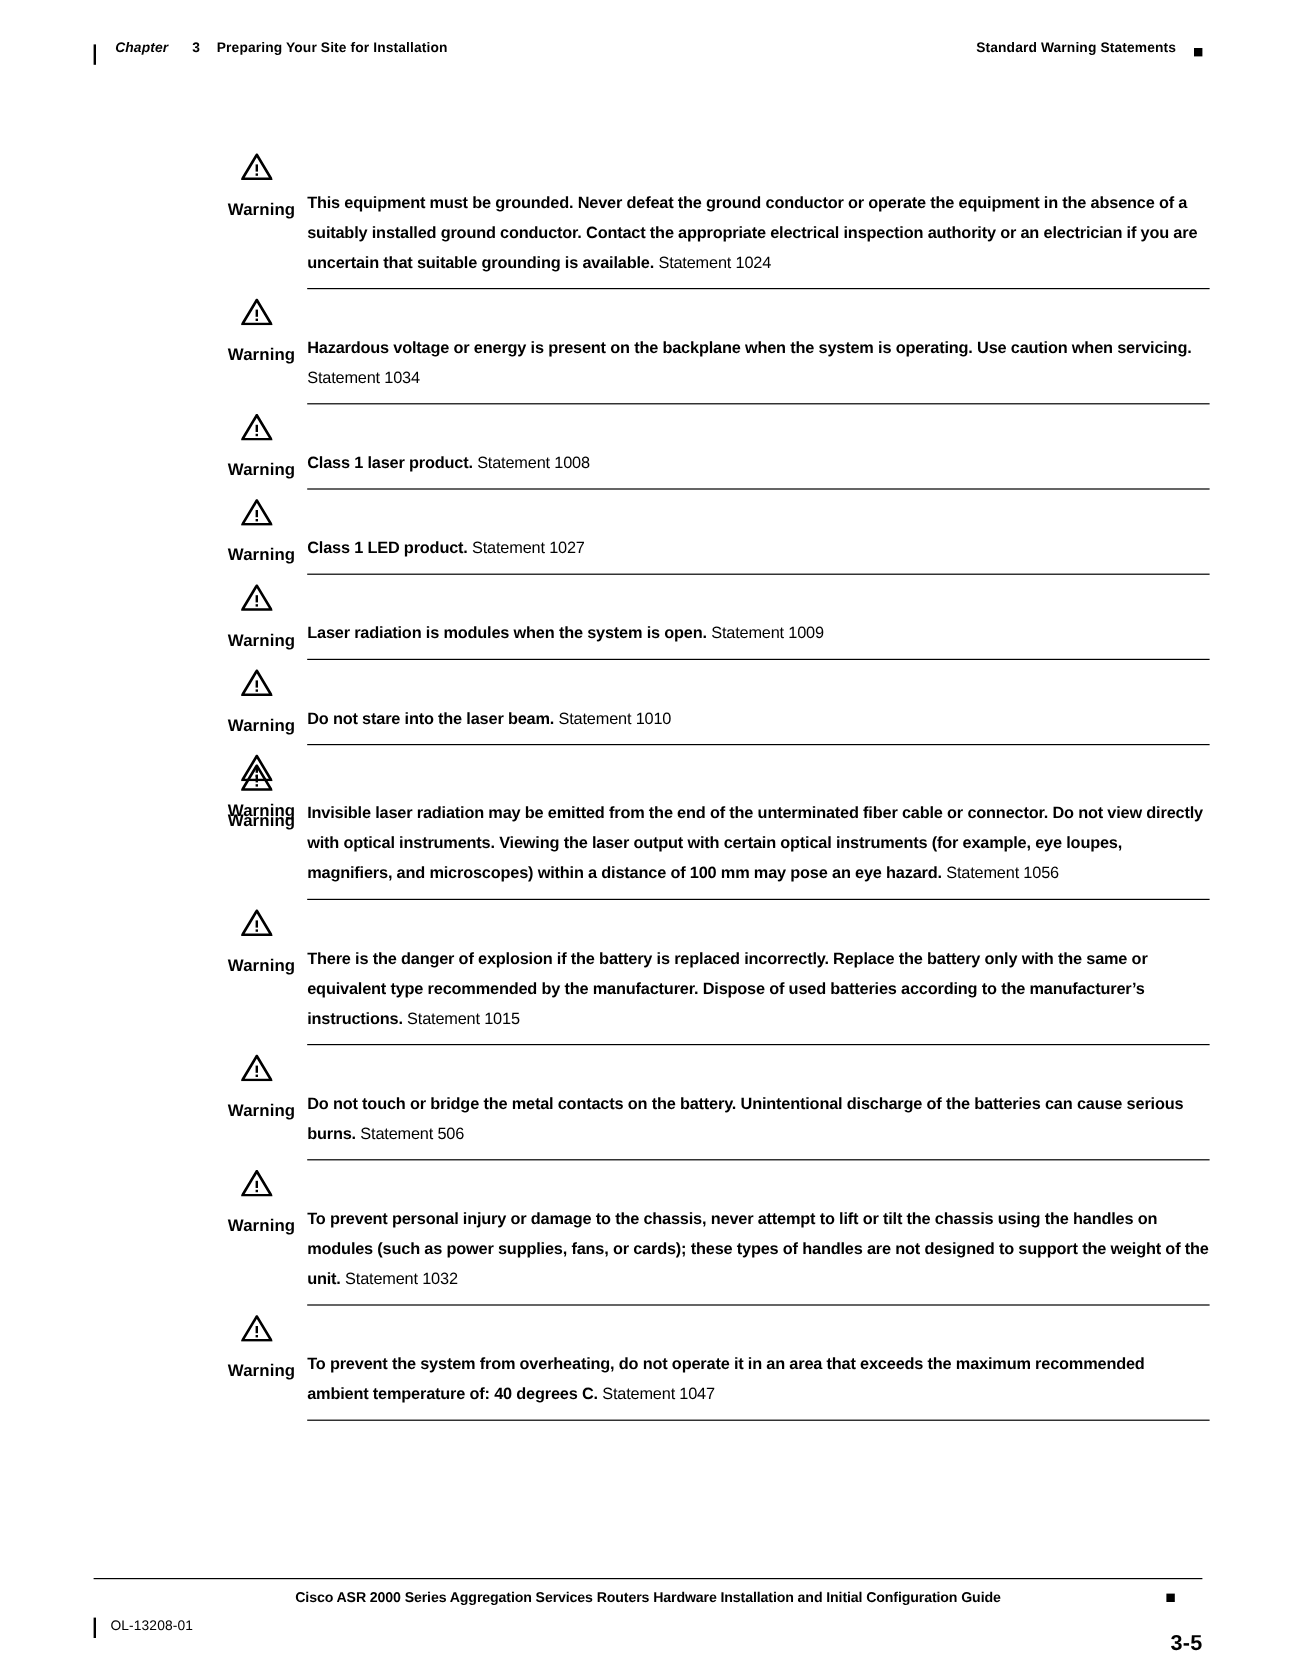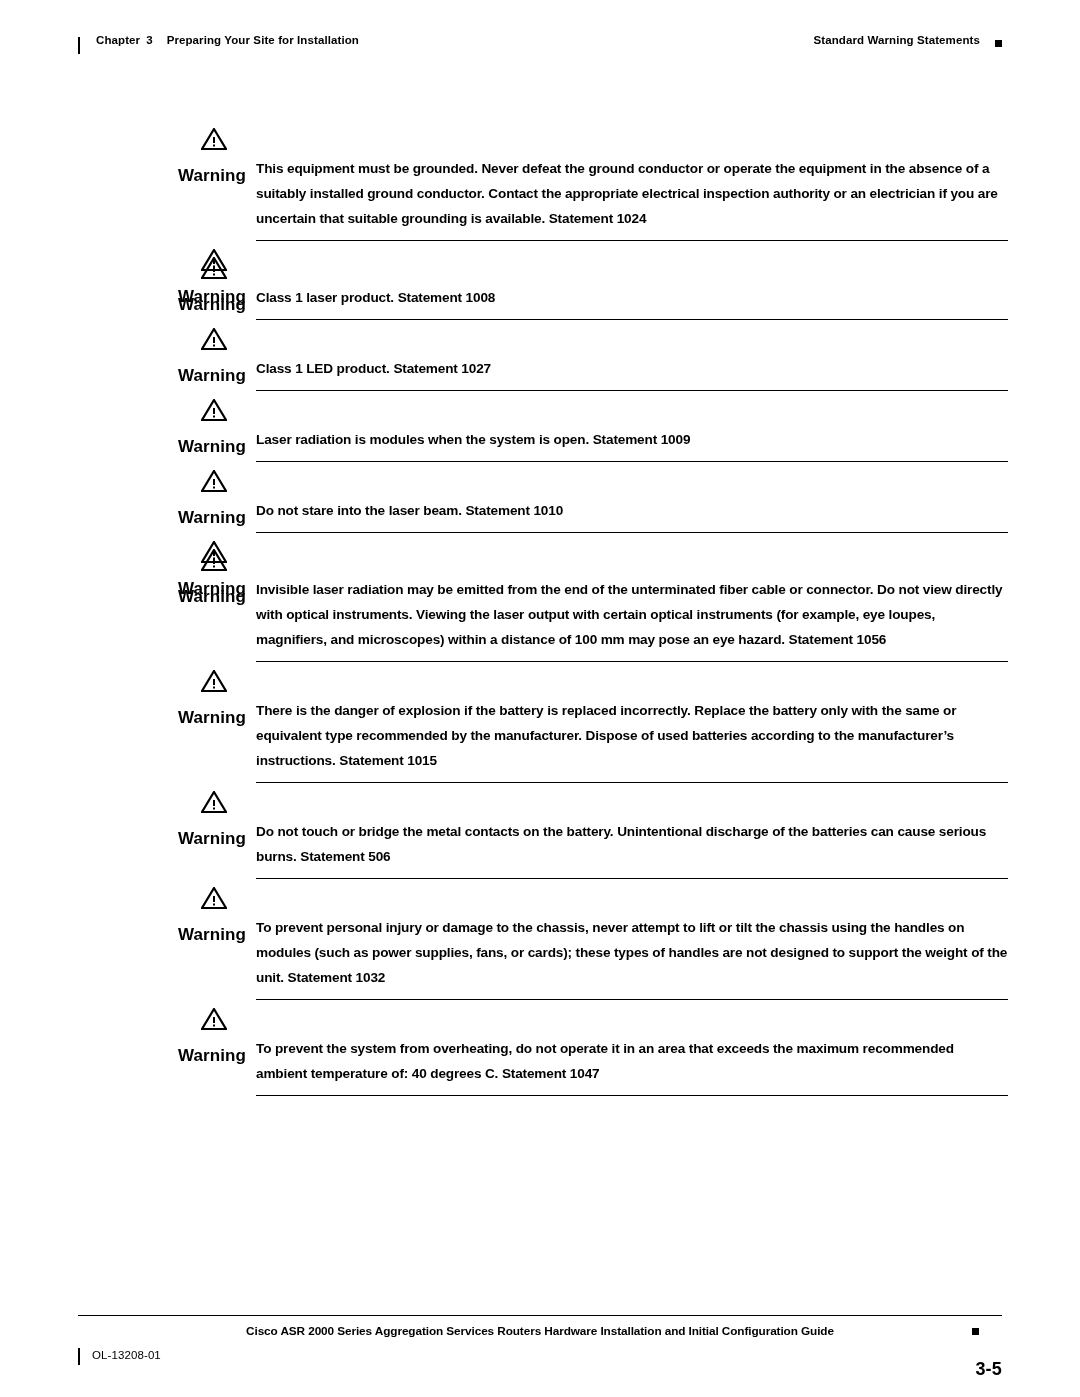--- a/index.html
+++ b/index.html
@@ -33,21 +33,21 @@
   }
   .header-left {
     position: absolute;
     left: 18px;
     top: 0;
     font-size: 11.5px;
     font-weight: bold;
     letter-spacing: 0.1px;
     white-space: nowrap;
   }
-  .header-left .chap-label { margin-right: 6px; }
+  .header-left .chap-label { margin-right: 20px; font-style: italic; }
   .header-left .chap-num { margin-right: 14px; }
   .header-right {
     position: absolute;
     right: 22px;
     top: 0;
     font-size: 11.5px;
     font-weight: bold;
     letter-spacing: 0.1px;
     white-space: nowrap;
     padding-left: 24px;
@@ -81,39 +81,39 @@
   }
   
   .warn-icon svg { display: block; }
 
   .warn-label {
     position: absolute;
     left: 0;
     top: 38px;
     width: 78px;
     text-align: right;
-    font-size: 17px;
+    font-size: 14px;
     font-weight: bold;
     letter-spacing: 0.1px;
   }
   .warn-body {
     margin-left: 88px;
     padding-bottom: 9px;
     border-bottom: 1px solid #000;
     min-height: 24px;
   }
   .warn-text {
     font-size: 13.6px;
     line-height: 25px;
     font-weight: bold;
     letter-spacing: -0.15px;
     padding-top: 28px;
   }
   .warn-text .stmt {
-    font-weight: bold;
+    font-weight: normal;
   }
 
   
   .page-footer {
     position: absolute;
     bottom: 34px;
     left: 78px;
     width: 924px;
     height: 48px;
   }
@@ -199,20 +199,23 @@
 
   <div class="warn-row">
     <span class="warn-icon">
       <svg width="26" height="22" viewBox="0 0 26 22">
           <polygon points="13,1 25,21 1,21" fill="none" stroke="#000" stroke-width="2.2"></polygon>
           <rect x="12" y="9" width="2" height="6" fill="#000"></rect>
           <rect x="12" y="16.5" width="2" height="2" fill="#000"></rect>
         </svg>
     </span>
     <div class="warn-label">Warning</div>
+    <div class="warn-body">
+      <div class="warn-text"><span>Hazardous voltage or energy is present on the backplane when the system is operating. Use caution when servicing.</span> <span class="stmt">Statement 1034</span></div>
+    </div>
   </div>
 
   <div class="warn-row">
     <span class="warn-icon">
       <svg width="26" height="22" viewBox="0 0 26 22">
           <polygon points="13,1 25,21 1,21" fill="none" stroke="#000" stroke-width="2.2"></polygon>
           <rect x="12" y="9" width="2" height="6" fill="#000"></rect>
           <rect x="12" y="16.5" width="2" height="2" fill="#000"></rect>
         </svg>
     </span>

